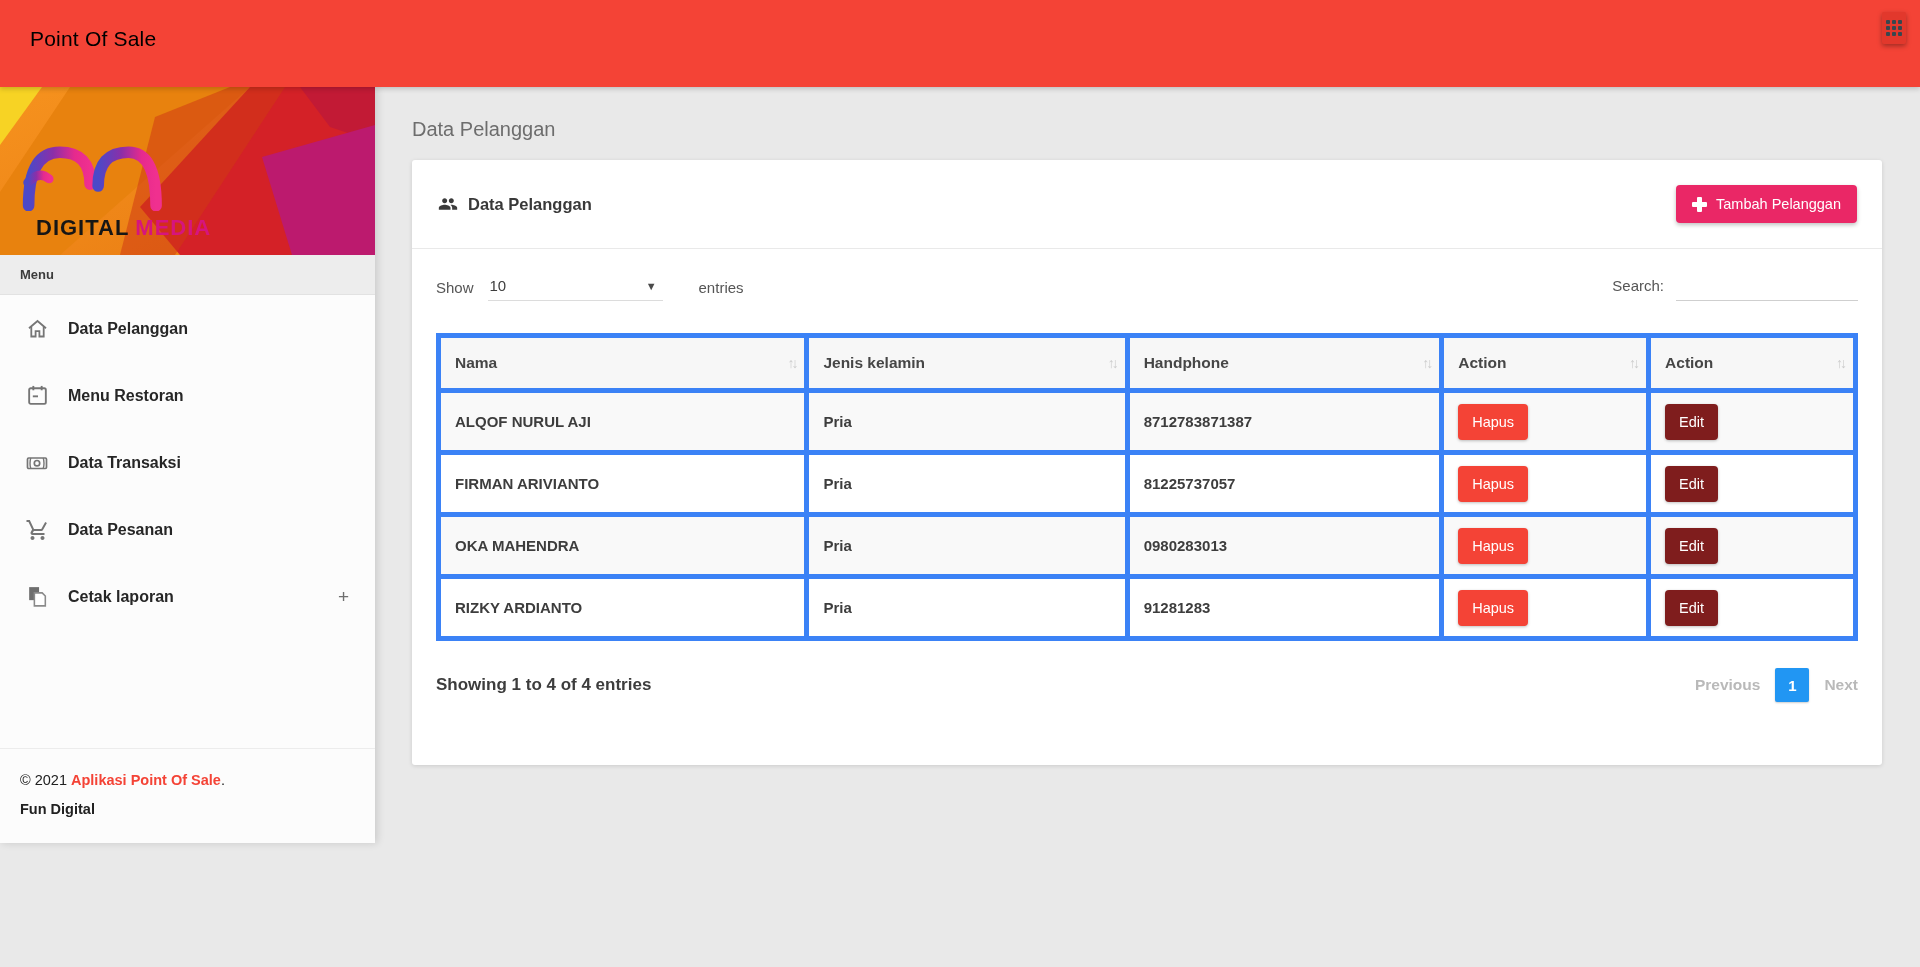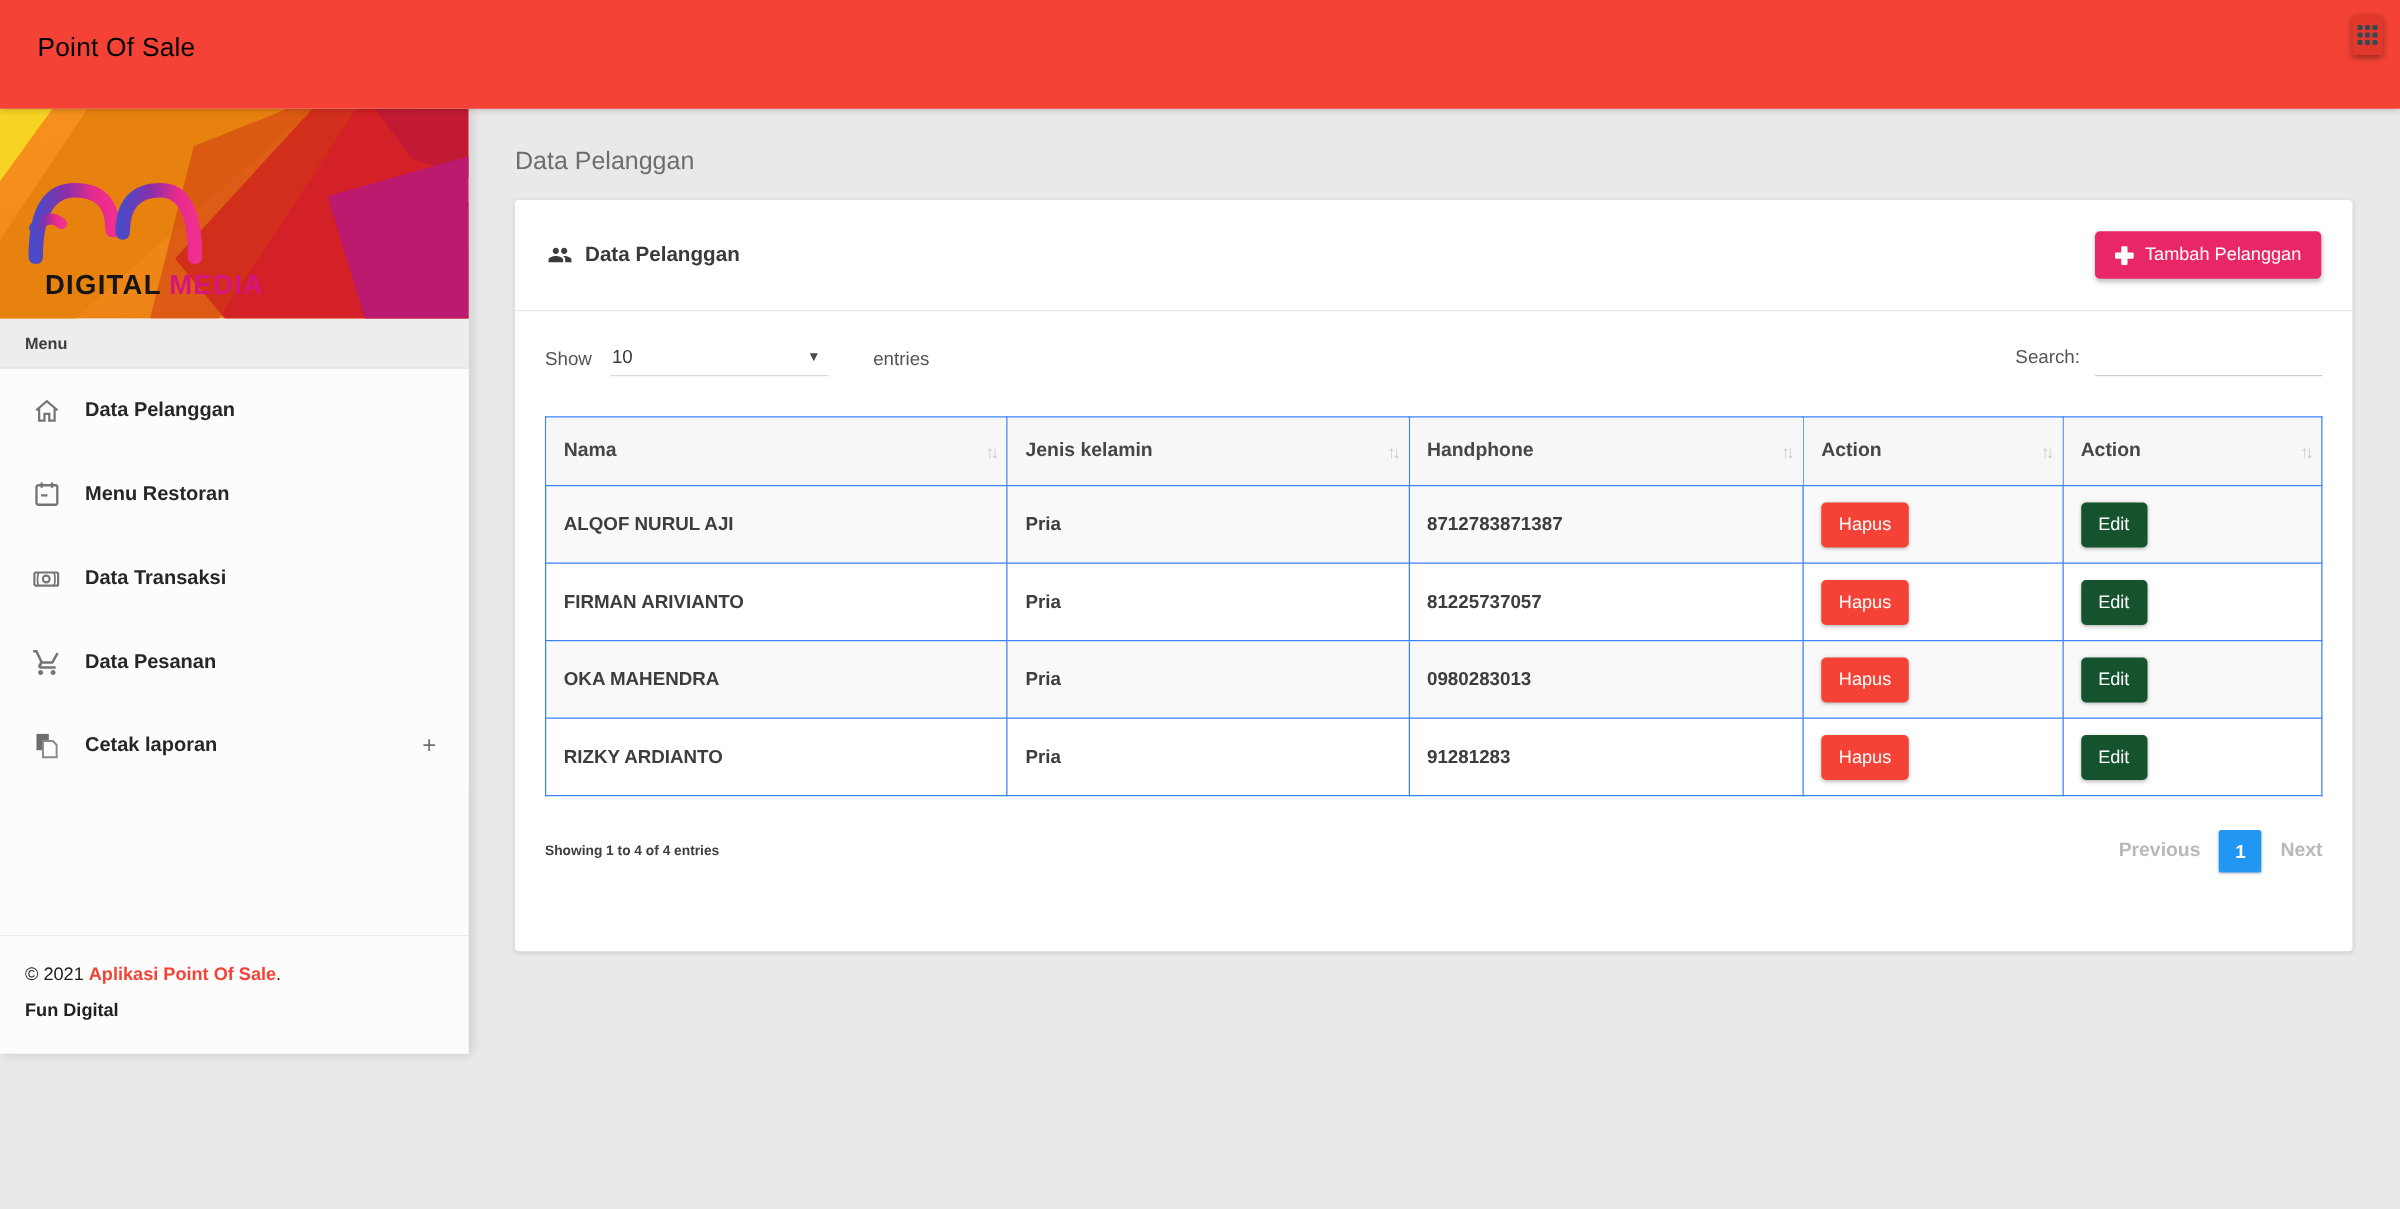--- a/index.html
+++ b/index.html
@@ -94,40 +94,40 @@
   .caret{ font-size:11px; color:#4a4a4a; }
   .entries-label{ margin-left:22px; }
   .search-ctrl{ margin-left:auto; display:flex; align-items:baseline; gap:12px; }
   .search-input{
     width:182px; border:none; border-bottom:1px solid #cfcfcf; background:transparent;
     font-size:15px; padding:3px 2px 6px; outline:none; color:#3d3d3d;
     font-family:"Liberation Sans",sans-serif;
   }
   
   table{ width:100%; border-collapse:collapse; table-layout:fixed; }
-  th,td{ border:1px solid #3b82f6; }
+  th,td{ border:5px solid #3b82f6; }
   thead th{
     background:#f7f7f7; height:55px; text-align:left; padding:0 14px;
     font-size:15.5px; color:#464646; position:relative; cursor:pointer;
   }
   .sort-icon{ position:absolute; right:9px; top:50%; transform:translateY(-50%);
     color:#ccc; font-size:14px; letter-spacing:-3px; font-weight:normal; }
   tbody td{ height:62px; padding:0 14px; font-size:15px; font-weight:bold; color:#3d3d3d; }
   tbody tr:nth-child(odd) td{ background:#f9f9f9; }
   tbody tr:nth-child(even) td{ background:#ffffff; }
   .btn{
     border:none; border-radius:4px; color:#fff; height:36px; cursor:pointer;
     font-family:"Liberation Sans",sans-serif; font-size:14.5px;
     box-shadow:0 1px 3px rgba(0,0,0,.25); padding:0 14px;
   }
   .btn-hapus{ background:#f44336; }
-  .btn-edit{ background:#14532d; }
+  .btn-edit{ background:#7f1d1d; }
   
   .card-footer{ display:flex; align-items:center; margin-top:27px; padding-bottom:63px; }
-  .info{ font-size:11px; font-weight:bold; color:#3d3d3d; }
+  .info{ font-size:17px; font-weight:bold; color:#3d3d3d; }
   .paginate{ margin-left:auto; display:flex; align-items:center; gap:15px; }
   .page-prev,.page-next{ font-size:15.5px; font-weight:bold; color:#b9b9b9; cursor:default; }
   .page-num{
     width:34px; height:34px; background:#2196f3; color:#fff; border:none; border-radius:2px;
     font-size:15px; font-weight:bold; display:flex; align-items:center; justify-content:center;
     cursor:pointer; box-shadow:0 1px 2px rgba(0,0,0,.2);
   }
 </style>
 </head>
 <body>

